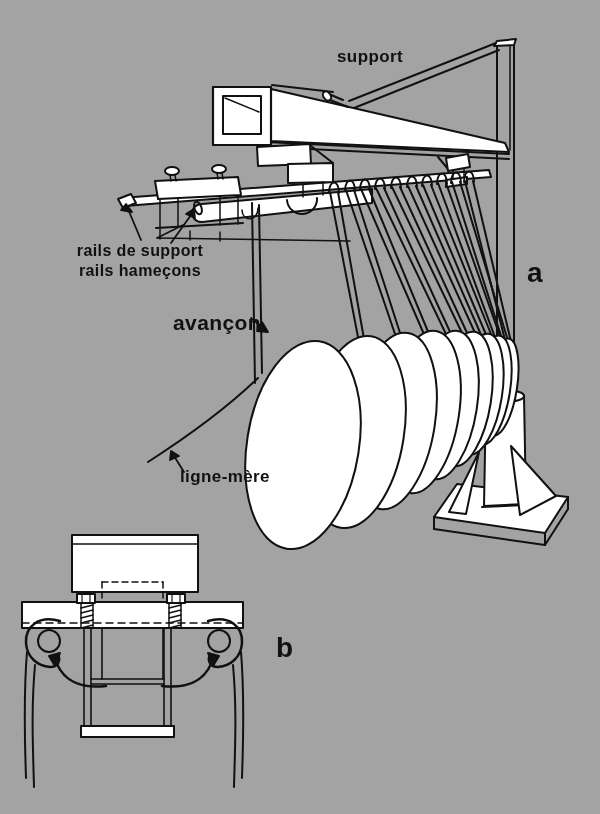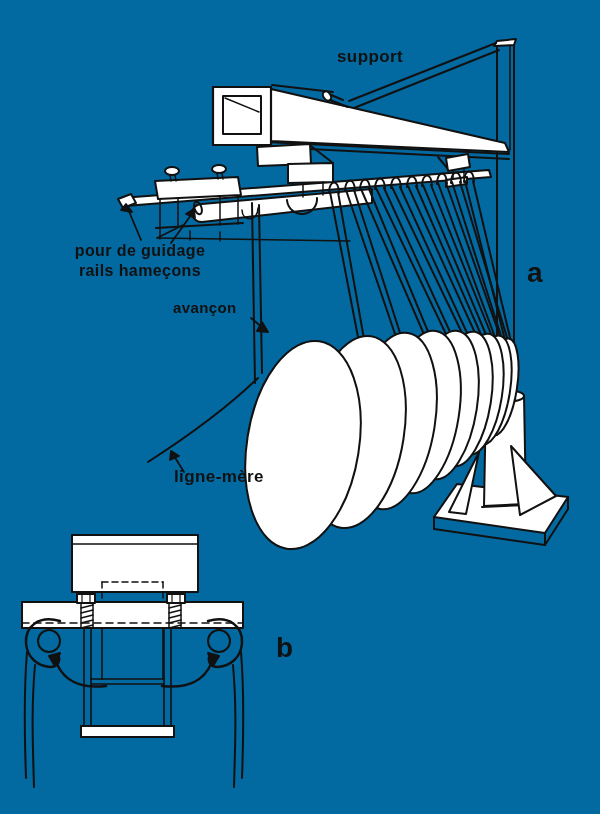--- a/index.html
+++ b/index.html
@@ -1,23 +1,23 @@
 <!DOCTYPE html>
 <html><head>
 <meta charset="utf-8">
 <style>
   html,body{margin:0;padding:0;background:#fff;}
-  #canvas{position:relative;width:600px;height:814px;background:#0369a1;overflow:hidden;
+  #canvas{position:relative;width:600px;height:814px;background:#a3a3a3;overflow:hidden;
           font-family:"Liberation Sans", sans-serif;}
   #canvas svg{position:absolute;left:0;top:0;}
   .lbl{position:absolute;color:#111;font-weight:bold;white-space:nowrap;letter-spacing:.4px;}
   .lbl-support{left:337px;top:47px;font-size:17px;}
   .lbl-rails{left:50px;top:241px;width:180px;text-align:center;font-size:16px;line-height:20px;}
-  .lbl-avancon{left:173px;top:299px;font-size:15px;}
-  .lbl-ligne{left:174px;top:467px;font-size:17px;}
+  .lbl-avancon{left:173px;top:311px;font-size:21px;}
+  .lbl-ligne{left:180px;top:467px;font-size:17px;}
   .lbl-a{left:527px;top:257px;font-size:28px;}
   .lbl-b{left:276px;top:632px;font-size:28px;}
 </style>
 </head>
 <body>
 
 <div id="canvas">
 
 <svg width="600" height="814" viewBox="0 0 600 814">
   <g stroke="#111" fill="none" stroke-width="2" stroke-linejoin="round" stroke-linecap="round">
@@ -208,21 +208,21 @@
         <path d="M233 665 C237 710,235 748,234 787" stroke-width="2"></path>
         <path d="M211 664 C204 680,188 689,162 686" stroke-width="2.5"></path>
       </g>
     </g>
   </g>
 </svg>
 
 <div class="lbl lbl-support">support</div>
 
 <div class="lbl lbl-rails">
-  <div>pour de guidage</div>
+  <div>rails de support</div>
   <div>rails hameçons</div>
 </div>
 
 <div class="lbl lbl-avancon">avançon</div>
 
 <div class="lbl lbl-ligne">ligne-mère</div>
 
 <div class="lbl lbl-a">a</div>
 
 <div class="lbl lbl-b">b</div>

